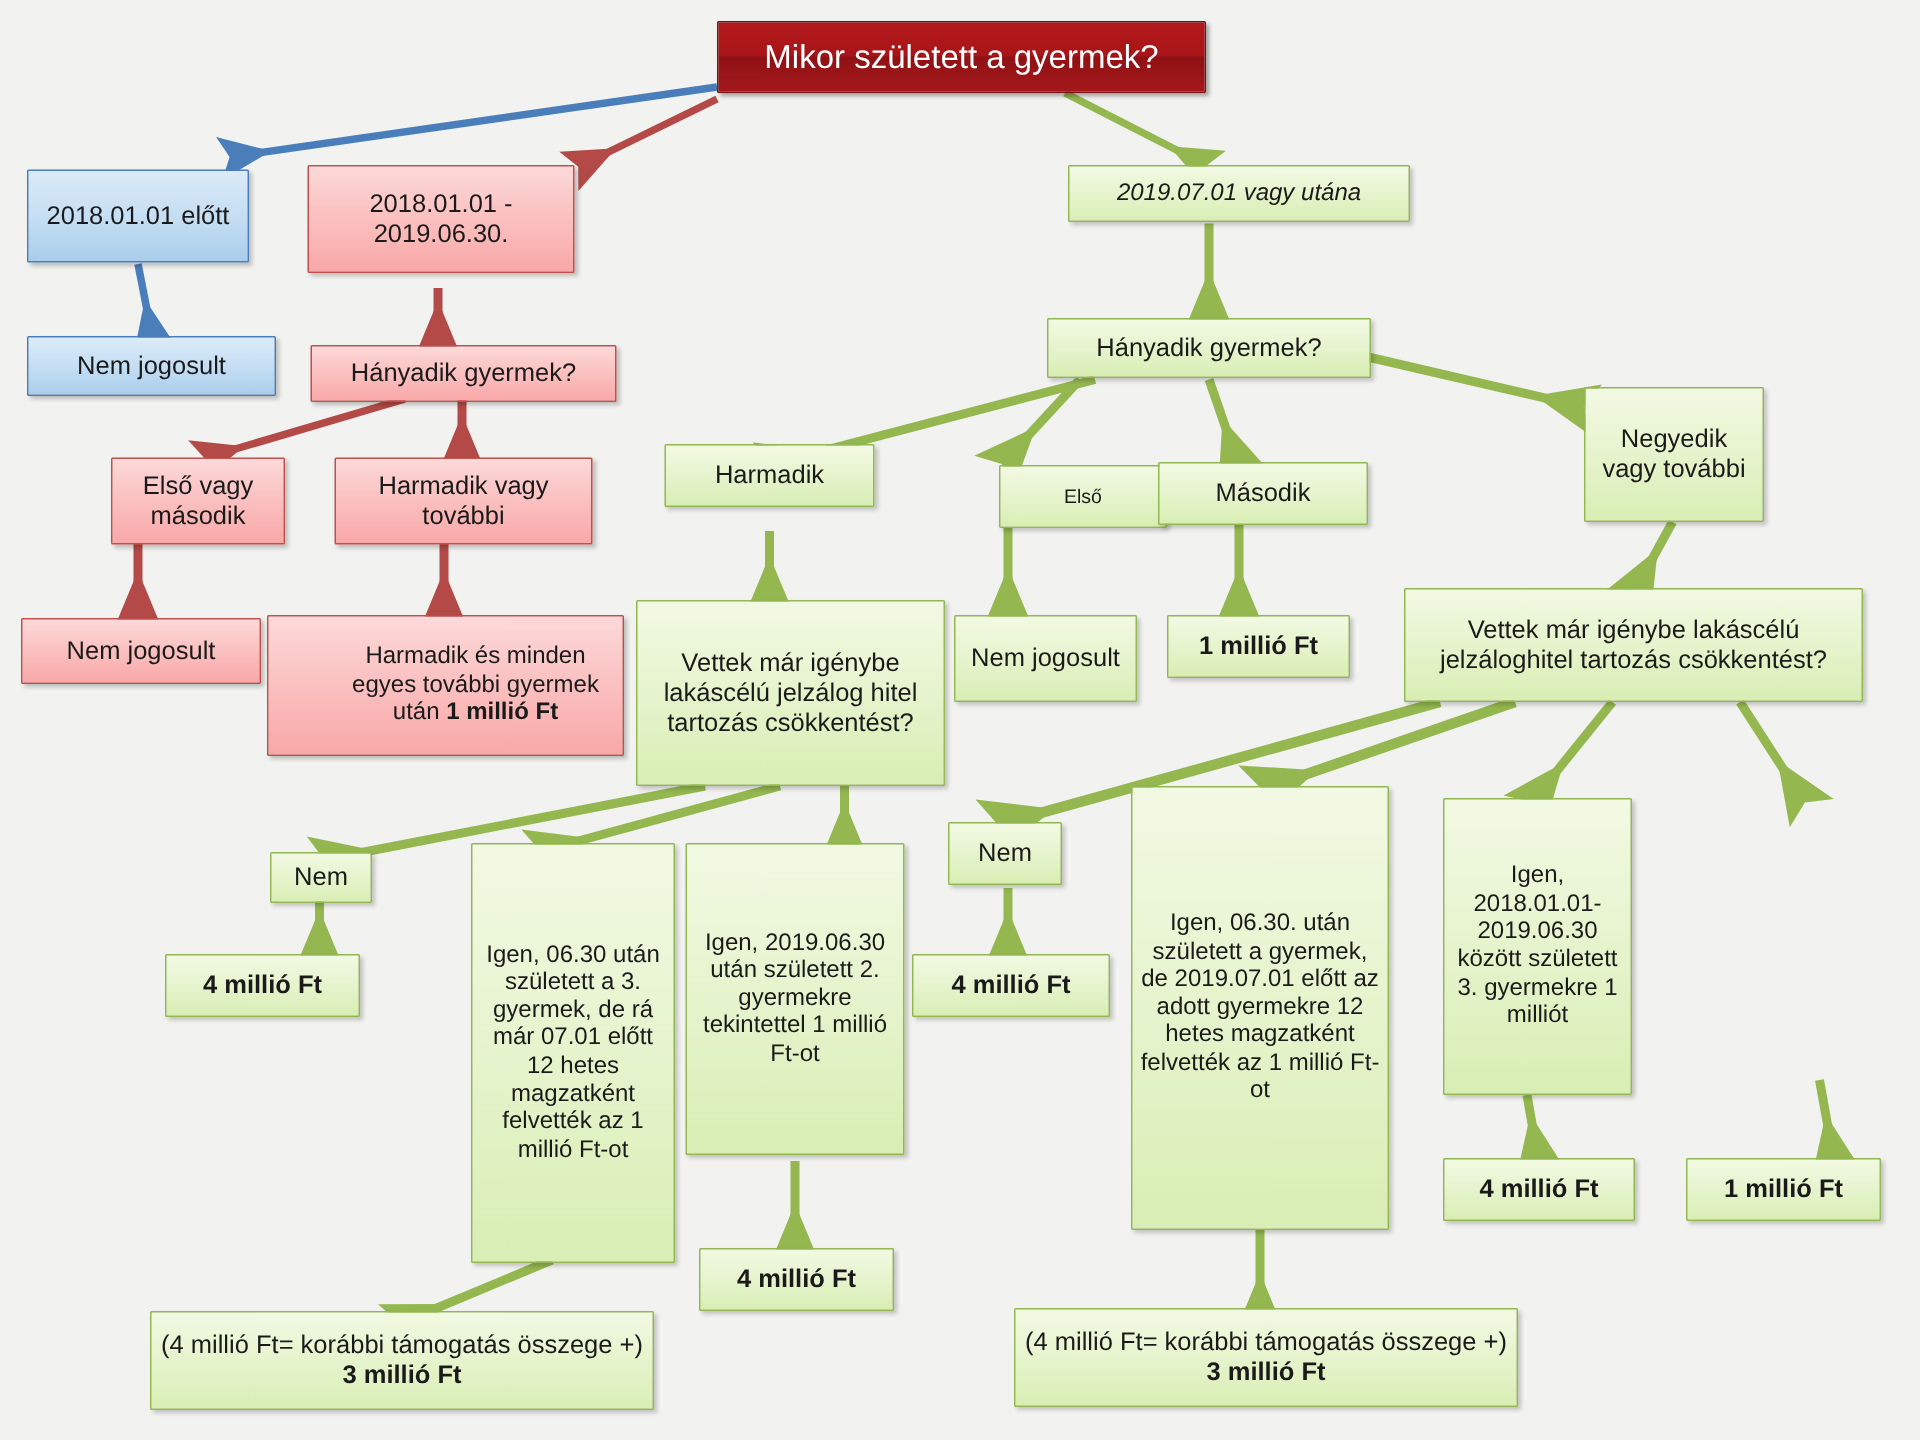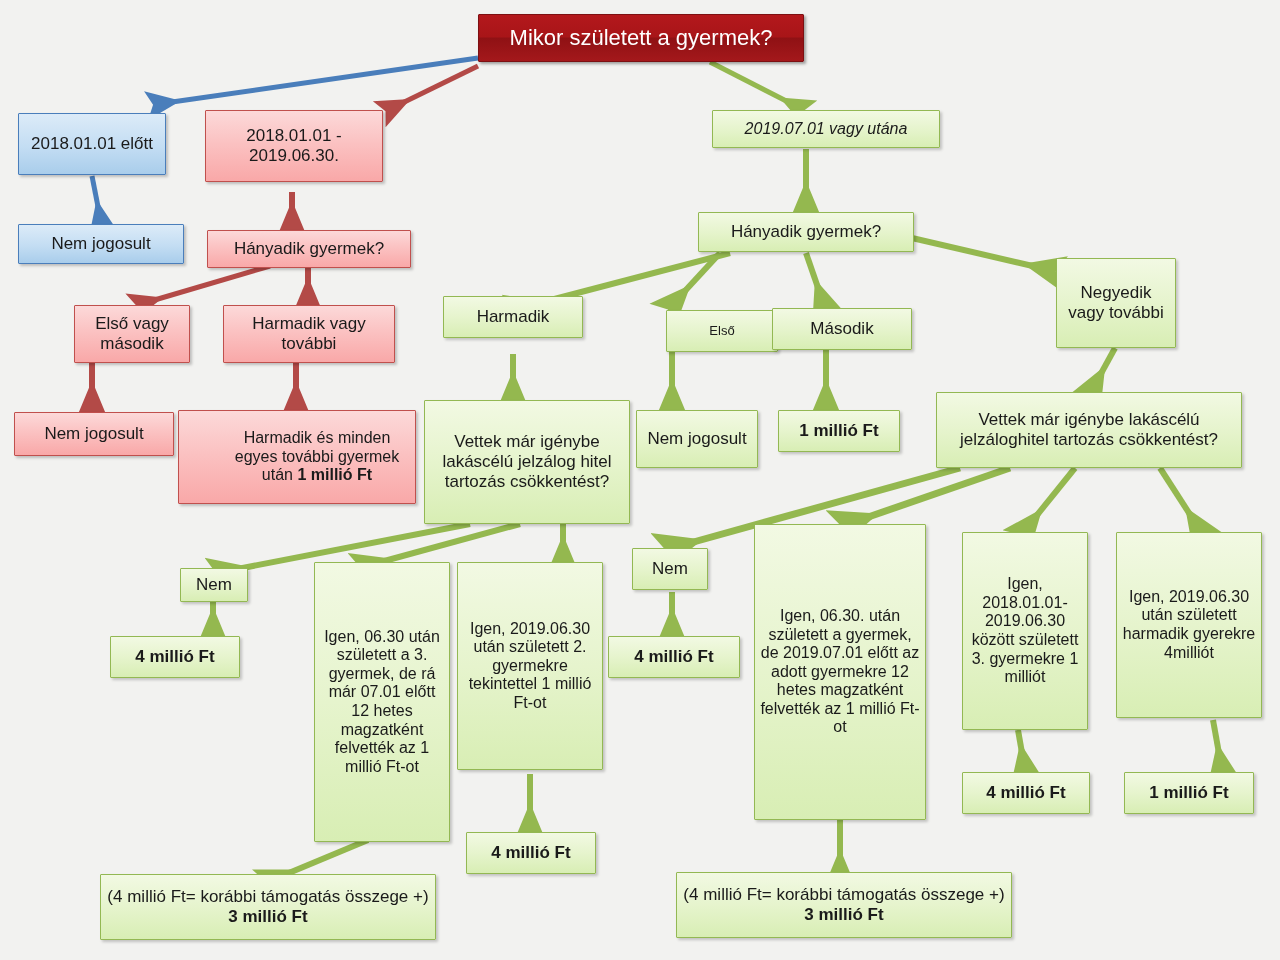--- a/index.html
+++ b/index.html
@@ -242,23 +242,20 @@
   </div>
 
   <div class="node t-green" style="left:962px; top:532px; width:126px; height:198px; font-size:16px;">
     <span class="txt">Igen, 2018.01.01-2019.06.30 között született 3. gyermekre 1 milliót</span>
   </div>
 
   <div class="node t-green" style="left:962px; top:772px; width:128px; height:42px; font-size:17px; font-weight:bold;">
     <span class="txt">4 millió  Ft</span>
   </div>
 
-  <div class="node t-green" style="left:1116px; top:532px; width:146px; height:186px; font-size:16px;">
-    <span class="txt">Igen, 2019.06.30 után született harmadik gyerekre 4milliót</span>
-  </div>
 
   <div class="node t-green" style="left:1124px; top:772px; width:130px; height:42px; font-size:17px; font-weight:bold;">
     <span class="txt">1 millió  Ft</span>
   </div>
 
   <div class="node t-green" style="left:100px; top:874px; width:336px; height:66px; font-size:17px;">
     <span class="txt"><span>(4 millió Ft= korábbi támogatás összege +) </span><b>3 millió  Ft</b></span>
   </div>
 
   <div class="node t-green" style="left:676px; top:872px; width:336px; height:66px; font-size:17px;">

